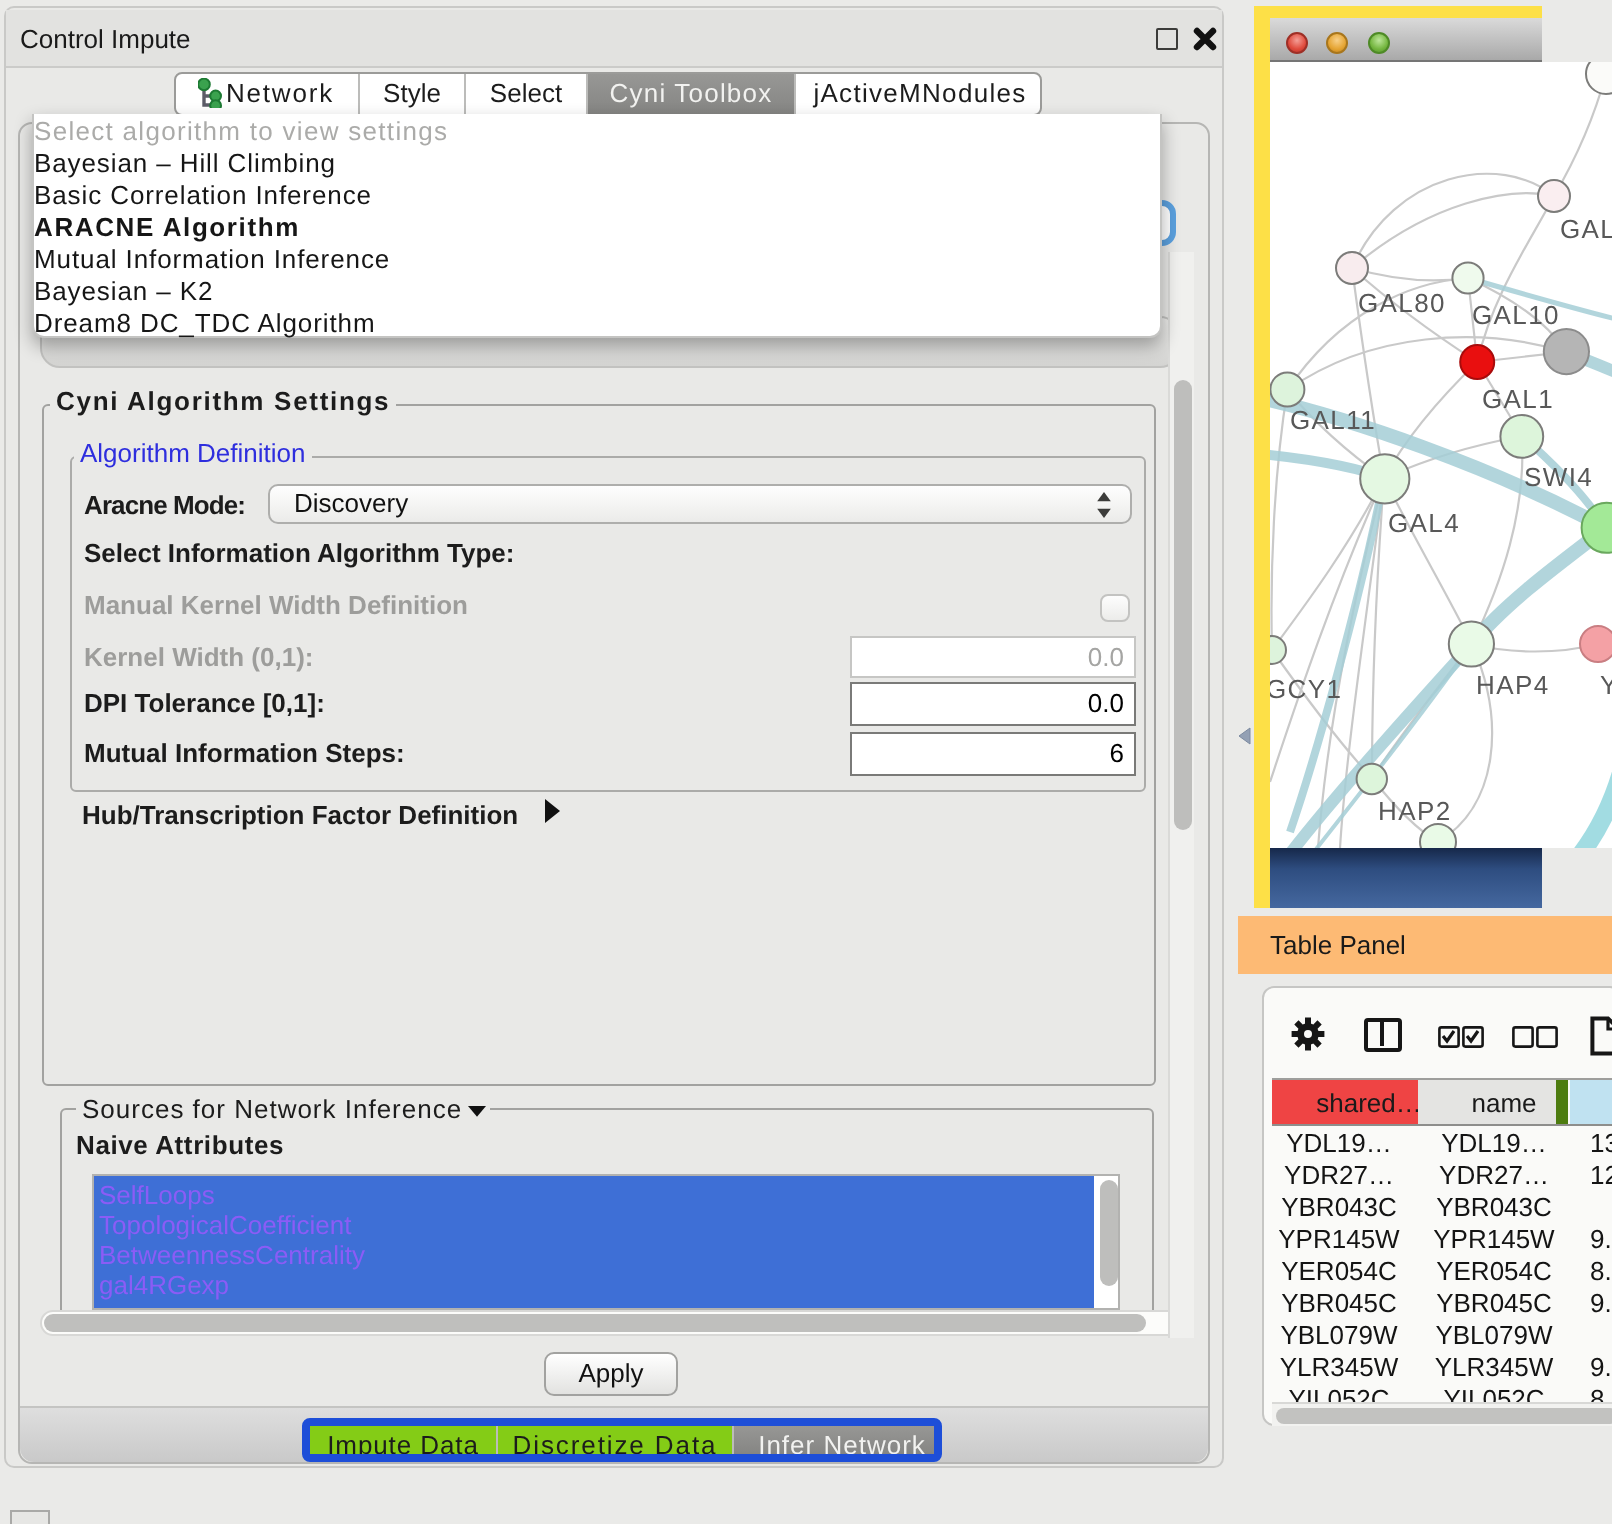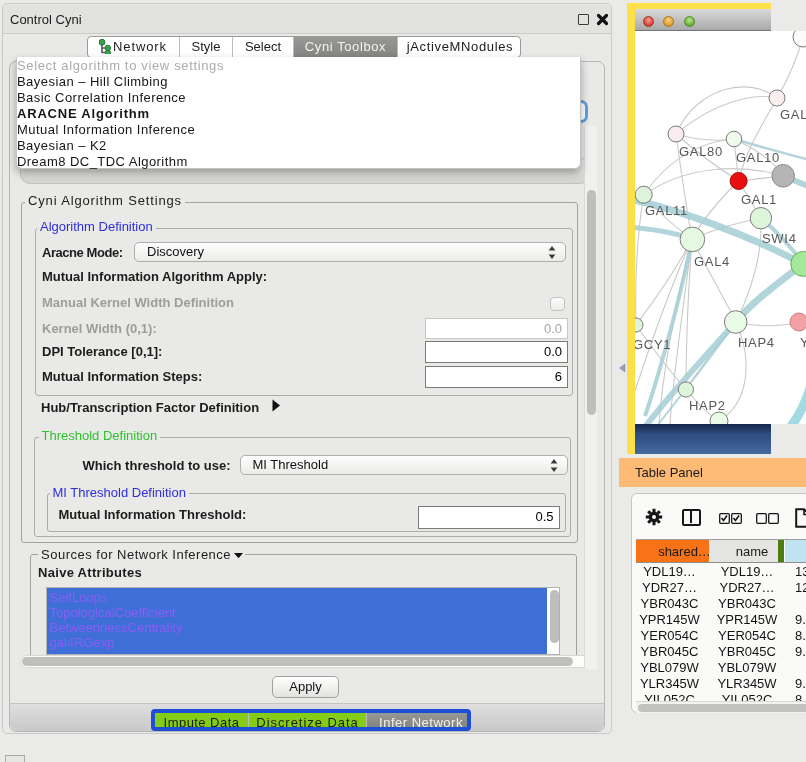--- a/index.html
+++ b/index.html
@@ -27,21 +27,21 @@
 .seltxt{position:absolute;left:2.5px;color:#8b5cf6;font-size:13px;line-height:15px}
 #tphead{position:absolute;left:619px;top:458px;width:187px;height:29px;background:#fdba74;font-size:13px;color:#1a1a1a;line-height:29px;padding-left:16px}
 #tpanel{position:absolute;left:631px;top:493px;width:180px;height:220px;background:#fafaf8;border:1px solid #c6c6c4;border-radius:6px}
 #netwin{position:absolute;left:627px;top:3px;width:144px;height:451px;background:#fde047}
 .row{position:absolute;font-size:13px;color:#141414;white-space:nowrap;line-height:16px}
 .hdc{position:absolute;top:0;height:100%;text-align:center;font-size:13px;line-height:23px;color:#1a1a1a}
 </style></head>
 <body>
 
 <div id="cpwin">
-  <div id="titlebar">Control Cyni</div>
+  <div id="titlebar">Control Impute</div>
   <div class="abs" style="left:575px;top:10px;width:11px;height:11px;border:1.5px solid #3c3c3a;border-radius:1px"></div>
   <svg class="abs" style="left:593px;top:9px" width="13" height="13" viewBox="0 0 13 13">
       <path d="M2.5 2.5 L10.5 10.5 M10.5 2.5 L2.5 10.5" stroke="#111" stroke-width="3.2" stroke-linecap="round"></path>
     </svg>
 
   <div id="tabstrip">
     <div class="tab" style="left:0;width:92px;text-align:left;padding-left:11px;letter-spacing:0.9px">
       <svg width="12" height="15" viewBox="0 0 12 15" style="vertical-align:-3px;margin-right:2px">
         <path d="M3 5 V13.5 H8" stroke="#5c5c68" stroke-width="1.7" fill="none"></path>
         <path d="M3 9 H8" stroke="#5c5c68" stroke-width="1.7"></path>
@@ -55,58 +55,45 @@
     <div class="tab" style="left:310px;width:124px;border-right:none;letter-spacing:0.65px">jActiveMNodules</div>
   </div>
 
   <div id="outerpanel">
 
     <div class="abs" style="left:20px;top:38px;width:558px;height:23px;border:3px solid #5ba0de;border-radius:7px;background:#fff"></div>
 
     <div class="abs" style="left:10px;top:96px;width:570px;height:26px;border:1px solid #c2c2c0;border-radius:10px;background:linear-gradient(#ececea,#d4d4d2)"></div>
 
     <div class="gbox" style="left:11px;top:140px;width:557px;height:341px">
-      <div class="glabel" style="left:3px;top:-10px;font-weight:normal;letter-spacing:0.85px">Cyni Algorithm Settings</div>
+      <div class="glabel" style="left:3px;top:-10px;font-weight:bold;letter-spacing:0.85px">Cyni Algorithm Settings</div>
 
       <div class="gbox" style="left:13px;top:25px;width:538px;height:168px;border-color:#ababa9">
         <div class="glabel" style="left:1px;top:-10px;color:#2e2ede">Algorithm Definition</div>
         <div class="lbl" style="left:6px;top:17px;letter-spacing:-0.45px">Aracne Mode:</div>
         <div class="combo" style="left:98px;top:13px;width:432px">Discovery<svg class="carr" viewBox="0 0 8 13">
               <path d="M4 0 L7.4 4.6 H0.6 Z" fill="#3c3c3a"></path>
               <path d="M4 13 L7.4 8.4 H0.6 Z" fill="#3c3c3a"></path>
             </svg></div>
-        <div class="lbl" style="left:6px;top:41px">Mutual Information Algorithm Apply:</div>
+        <div class="lbl" style="left:6px;top:41px">Select Information Algorithm Type:</div>
         <div class="lbl dis" style="left:6px;top:67px">Manual Kernel Width Definition</div>
         <div class="abs" style="left:514px;top:68px;width:15px;height:14px;border:1px solid #c3c3c1;border-radius:4px;background:linear-gradient(#fdfdfd,#ececea)"></div>
         <div class="lbl dis" style="left:6px;top:93px">Kernel Width (0,1):</div>
         <div class="field fdis" style="left:389px;top:89px;width:143px">0.0</div>
         <div class="lbl" style="left:6px;top:116px">DPI Tolerance [0,1]:</div>
         <div class="field fen" style="left:389px;top:112px;width:143px">0.0</div>
         <div class="lbl" style="left:6px;top:141px">Mutual Information Steps:</div>
         <div class="field fen" style="left:389px;top:137px;width:143px">6</div>
       </div>
 
       <div class="lbl" style="left:19px;top:197.5px">Hub/Transcription Factor Definition</div>
       <svg class="abs" style="left:249px;top:196px" width="10" height="13" viewBox="0 0 10 13">
           <path d="M1.5 0.5 L9 6.5 L1.5 12.5 Z" fill="#111"></path>
         </svg>
 
-      <div class="gbox" style="left:11.5px;top:234px;width:537px;height:100px;border-color:#ababa9">
-        <div class="glabel" style="left:4px;top:-10px;color:#2fc12f">Threshold Definition</div>
-        <div class="lbl" style="left:48px;top:21px">Which threshold to use:</div>
-        <div class="combo" style="left:205px;top:17px;width:328px">MI Threshold<svg class="carr" viewBox="0 0 8 13">
-              <path d="M4 0 L7.4 4.6 H0.6 Z" fill="#3c3c3a"></path>
-              <path d="M4 13 L7.4 8.4 H0.6 Z" fill="#3c3c3a"></path>
-            </svg></div>
-        <div class="gbox" style="left:12px;top:55px;width:519px;height:39px;border-color:#ababa9">
-          <div class="glabel" style="left:2px;top:-9px;color:#2e2ede">MI Threshold Definition</div>
-          <div class="lbl" style="left:11px;top:14px">Mutual Information Threshold:</div>
-          <div class="field fen" style="left:370px;top:12px;width:142px;height:23px;line-height:20px">0.5</div>
-        </div>
-      </div>
     </div>
 
     <div class="gbox" style="left:20px;top:492px;width:547px;height:114px">
       <div class="glabel" style="left:7px;font-weight:normal;letter-spacing:0.5px">Sources for Network Inference</div>
       <svg class="abs" style="left:201px;top:-4px;background:#e9e9e7;padding:0 2px" width="13" height="9" viewBox="0 0 13 9">
           <path d="M0 0.8 L13 0.8 L6.5 8.6 Z" fill="#111"></path>
         </svg>
       <div class="lbl" style="left:7px;top:11px;letter-spacing:0.3px">Naive Attributes</div>
       <div class="abs" style="left:15px;top:32px;width:514px;height:68px;background:#fff;border:1px solid #b2b2b0">
         <div class="abs" style="left:0;top:0;width:500px;height:66px;background:#3e6fd6"></div>
@@ -267,21 +254,21 @@
       <rect x="0.7" y="0.7" width="9.6" height="9.6" rx="1"></rect>
         <rect x="12.7" y="0.7" width="9.6" height="9.6" rx="1"></rect>
     </g>
   </svg>
   <svg class="abs" style="left:163px;top:14px" width="16" height="20" viewBox="0 0 16 20">
     <path d="M1.2 1.2 H9 L14.5 6.5 V18.8 H1.2 Z" fill="none" stroke="#161616" stroke-width="2"></path>
     <path d="M9 1.2 V6.5 H14.5" fill="none" stroke="#161616" stroke-width="1.6"></path>
   </svg>
 
   <div class="abs" style="left:4px;top:45px;width:175px;height:24px;border-top:1px solid #9e9e9c;border-bottom:1px solid #8e8e8c;overflow:hidden">
-    <div class="hdc" style="left:0;width:80px;background:#f97316;border-right:1px solid #9e9e9c;padding-left:18px">shared…</div>
+    <div class="hdc" style="left:0;width:80px;background:#ef4444;border-right:1px solid #9e9e9c;padding-left:18px">shared…</div>
     <div class="hdc" style="left:73px;width:75px;background:#e4e4e2;border-right:6px solid #4d7c0f;padding-left:17px">name</div>
     <div class="hdc" style="left:149px;width:26px;background:#c0e2f1"></div>
   </div>
   <div class="abs" style="left:4px;top:70px;width:175px;height:137px;overflow:hidden">
     <div class="row" style="left:-3px;top:0px;width:73px;text-align:center">YDL19…</div>
       <div class="row" style="left:74px;top:0px;width:74px;text-align:center">YDL19…</div>
       <div class="row" style="left:159px;top:0px">13</div>
     <div class="row" style="left:-3px;top:16px;width:73px;text-align:center">YDR27…</div>
       <div class="row" style="left:74px;top:16px;width:74px;text-align:center">YDR27…</div>
       <div class="row" style="left:159px;top:16px">12</div>

